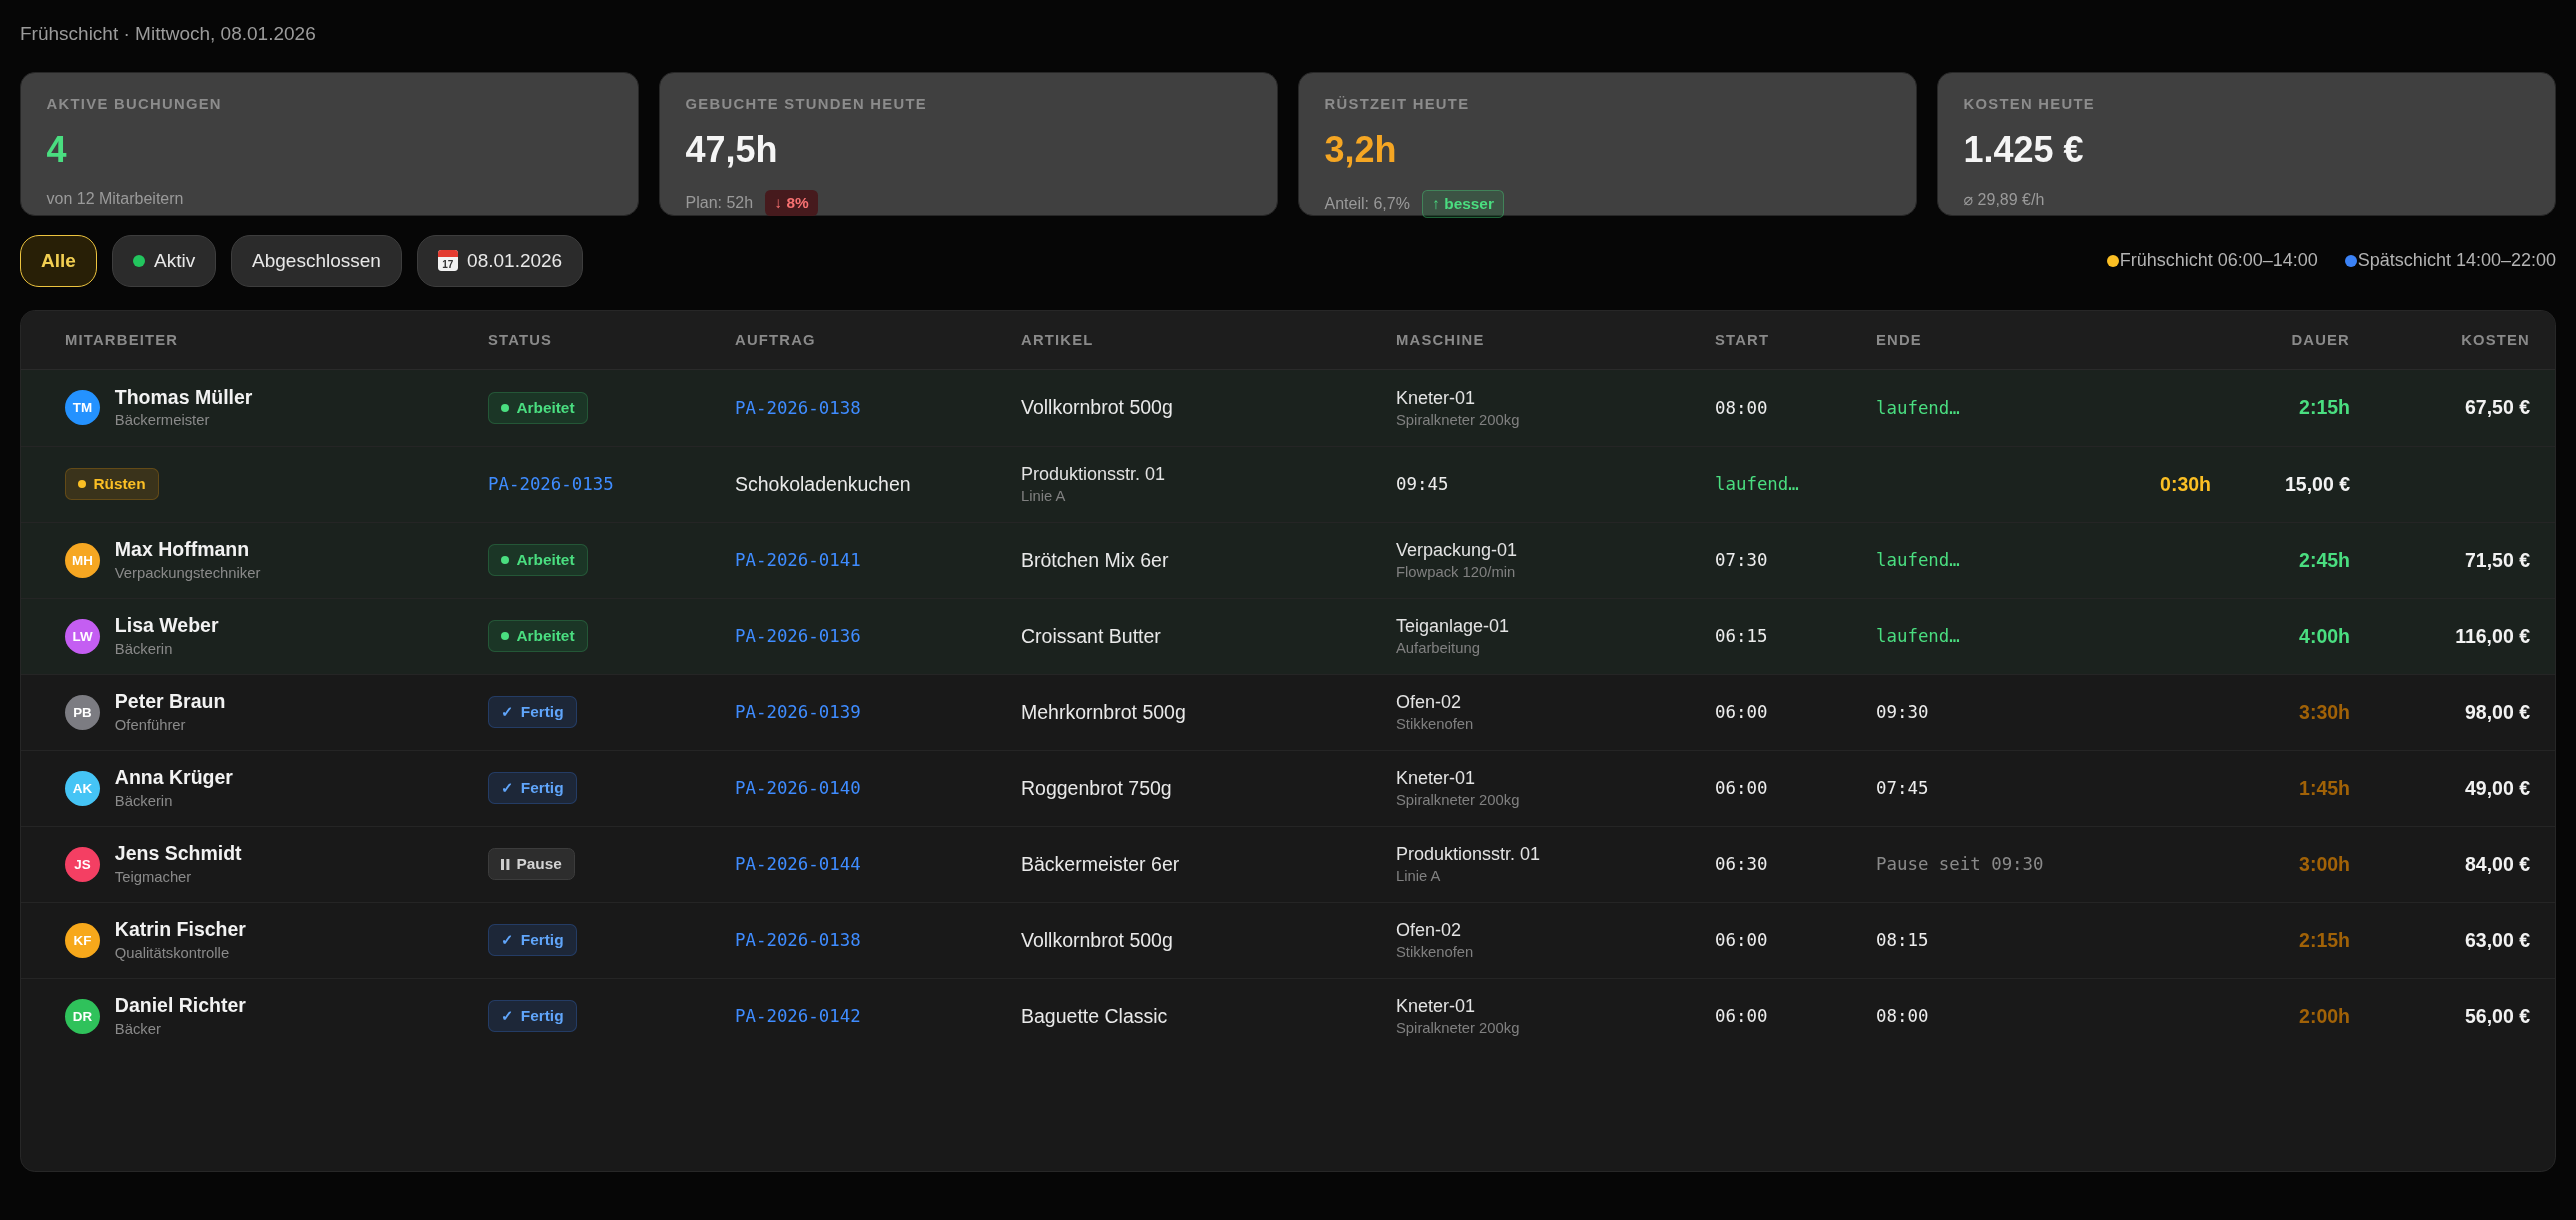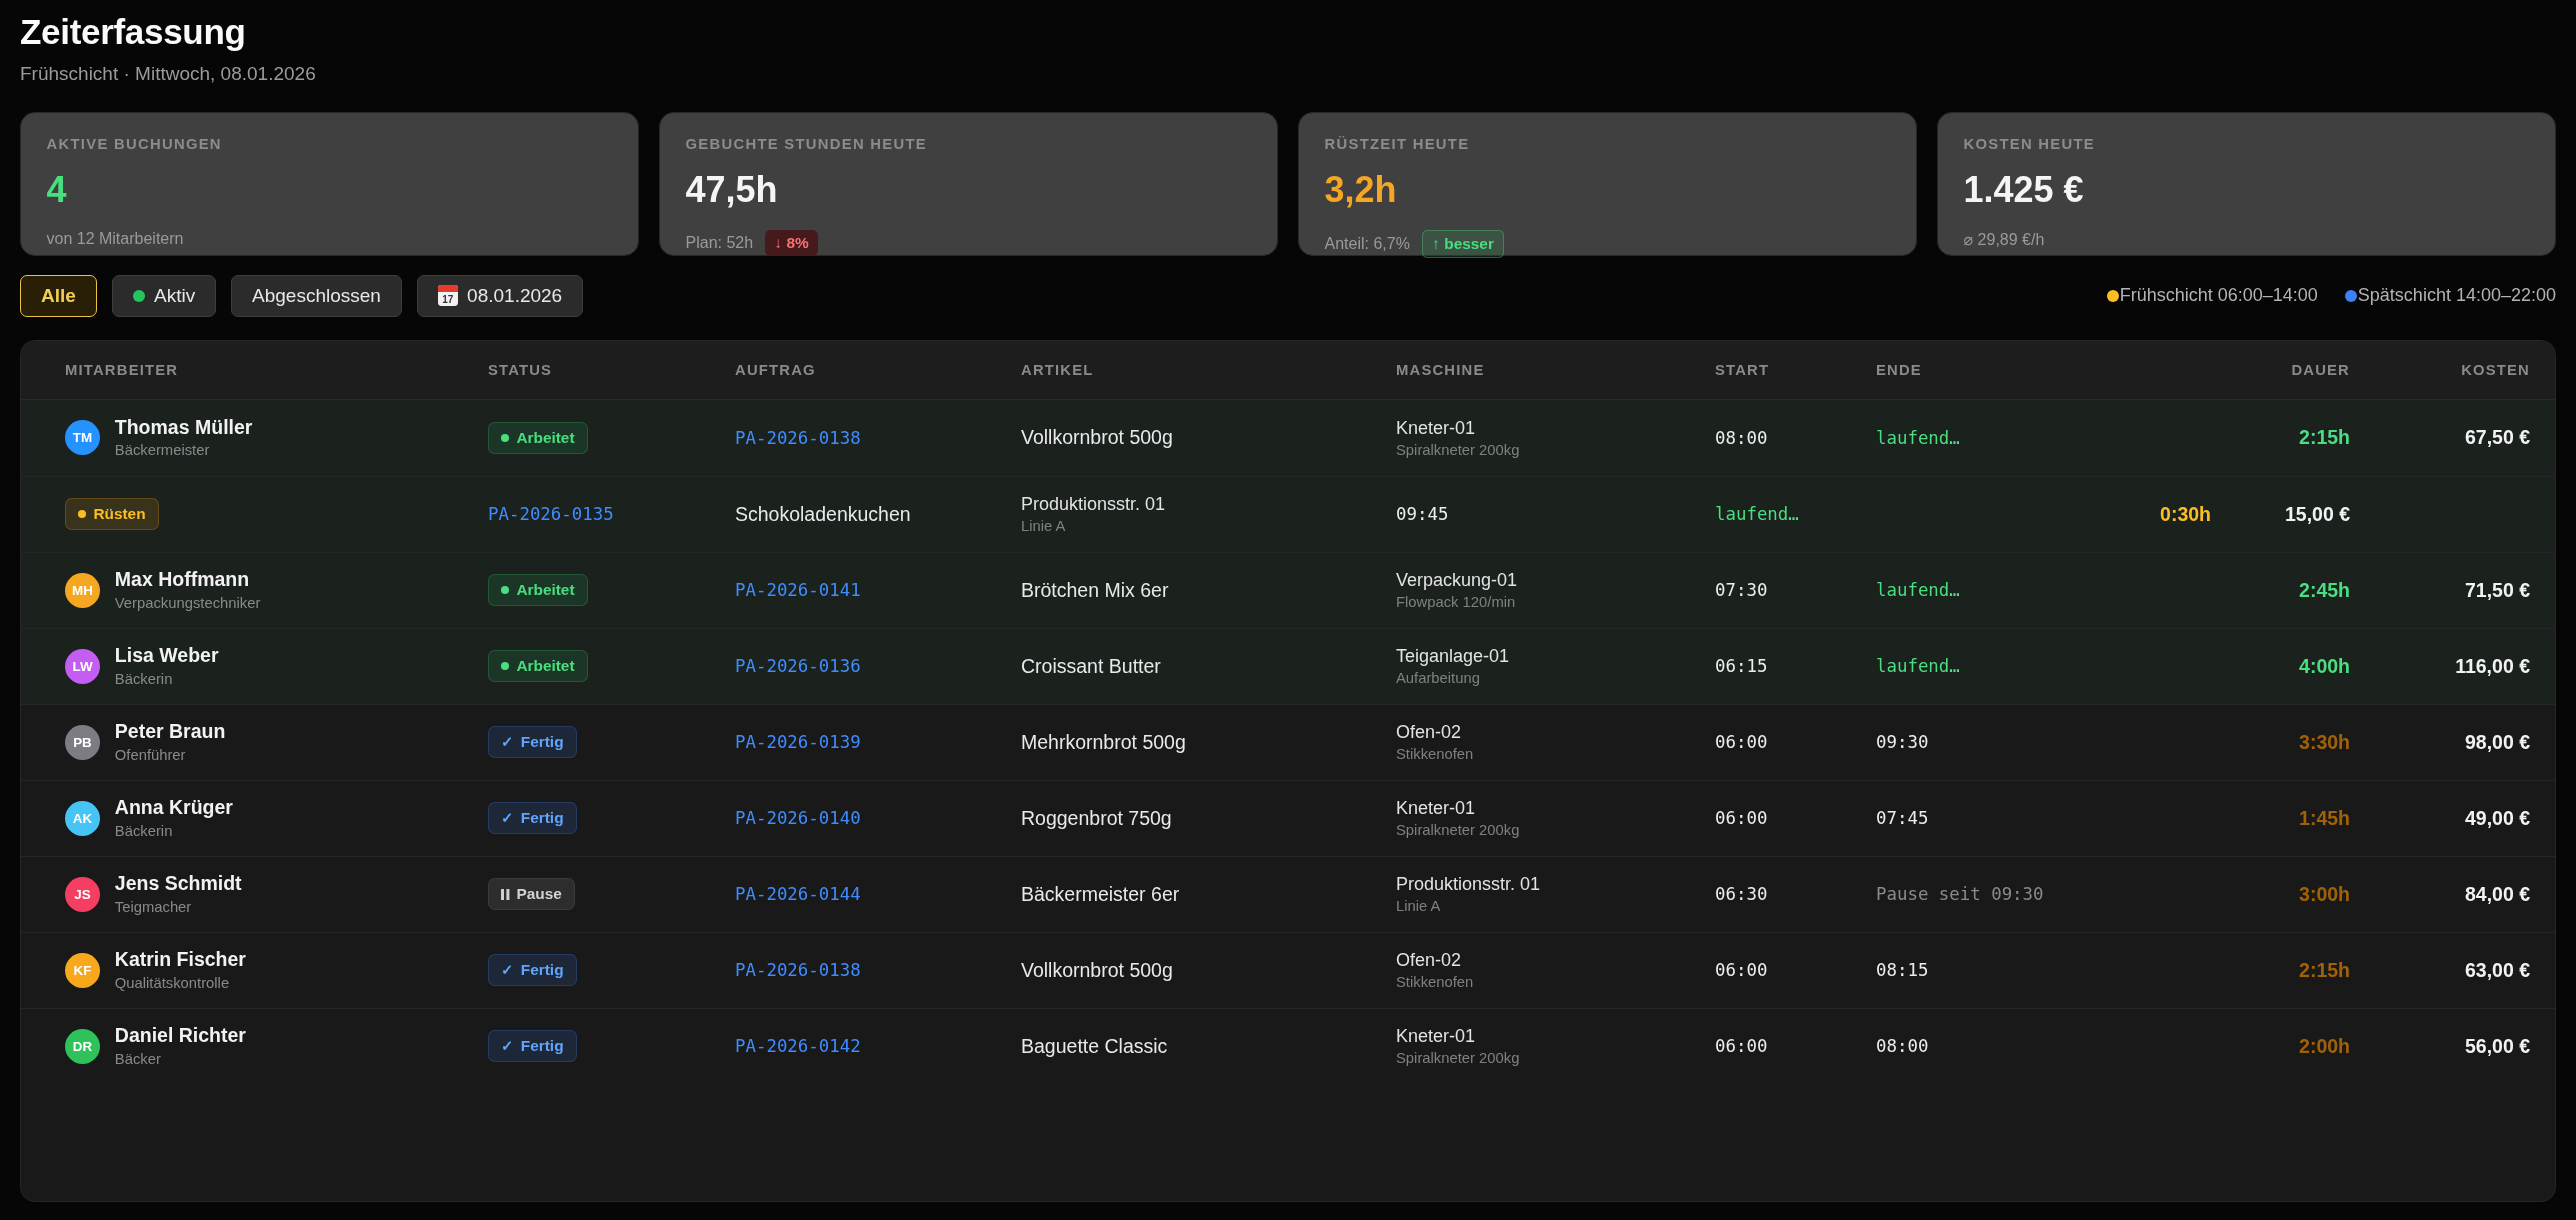--- a/index.html
+++ b/index.html
@@ -16,21 +16,21 @@
   .kpi-label{font-size:14.8px;font-weight:600;color:#8c8c8c;letter-spacing:1.3px;text-transform:uppercase;}
   .kpi-value{font-size:36px;font-weight:700;color:#f5f5f5;margin-top:17.4px;}
   .kpi-subrow{display:flex;align-items:center;gap:12px;margin-top:19px;}
   .kpi-sub{font-size:16px;color:#9a9a9a;}
   .kpi-badge{font-size:15.4px;font-weight:600;border-radius:5.4px;padding:4px 9.4px;display:none;}
   .kpi-badge.red{display:inline-block;background:#461a1d;color:#f87171;}
   .kpi-badge.green{display:inline-block;background:rgba(34,197,94,.14);border:0.7px solid rgba(74,222,128,.35);color:#4ade80;}
 
   
   .filter-row{display:flex;align-items:center;gap:14.8px;margin-top:19px;}
-  .chip{height:42px;padding:0 20px;border-radius:7px;background:#2b2b2b;border:0.7px solid #3d3d3d;
+  .chip{height:52px;padding:0 20px;border-radius:19px;background:#2b2b2b;border:0.7px solid #3d3d3d;
         color:#e8e8e8;font-size:19px;display:inline-flex;align-items:center;gap:9.4px;cursor:pointer;box-sizing:border-box;}
   .chip.active{background:#281f06;border:1px solid #edc43f;color:#f2cf52;font-weight:600;}
   .chip .dot{width:12px;height:12px;border-radius:50%;display:none;}
   .chip.dot .dot{display:inline-block;}
   .cal-ico{display:none;width:20px;height:21.5px;border-radius:3.4px;background:#f2f2f2;position:relative;overflow:hidden;}
   .chip.date .cal-ico{display:inline-block;}
   .cal-ico .cal-top{position:absolute;top:0;left:0;right:0;height:6.7px;background:#e33b30;}
   .cal-ico .cal-num{position:absolute;top:6.7px;left:0;right:0;bottom:0;display:flex;align-items:center;justify-content:center;
         font-size:10px;font-weight:700;color:#333;}
   .legend{margin-left:auto;display:flex;align-items:center;gap:27px;}
@@ -76,21 +76,20 @@
   .dauer{font-size:19.5px;font-weight:700;color:#a16207;}
   .dauer.green{color:#4ade80;}
   .dauer.amber{color:#fbbf24;}
   .kosten{font-size:19.5px;font-weight:600;color:#f2f2f2;}
 </style>
 </head>
 <body>
 
 <div class="page">
 
-  <div class="page-title">Zeiterfassung</div>
   <div class="page-subtitle">Frühschicht · Mittwoch, 08.01.2026</div>
 
   <div class="kpi-row">
   <div class="kpi-card">
     <div class="kpi-label">AKTIVE BUCHUNGEN</div>
     <div class="kpi-value" style="color: rgb(74, 222, 128);">4</div>
     <div class="kpi-subrow">
       <span class="kpi-sub">von 12 Mitarbeitern</span>
 
     </div>

